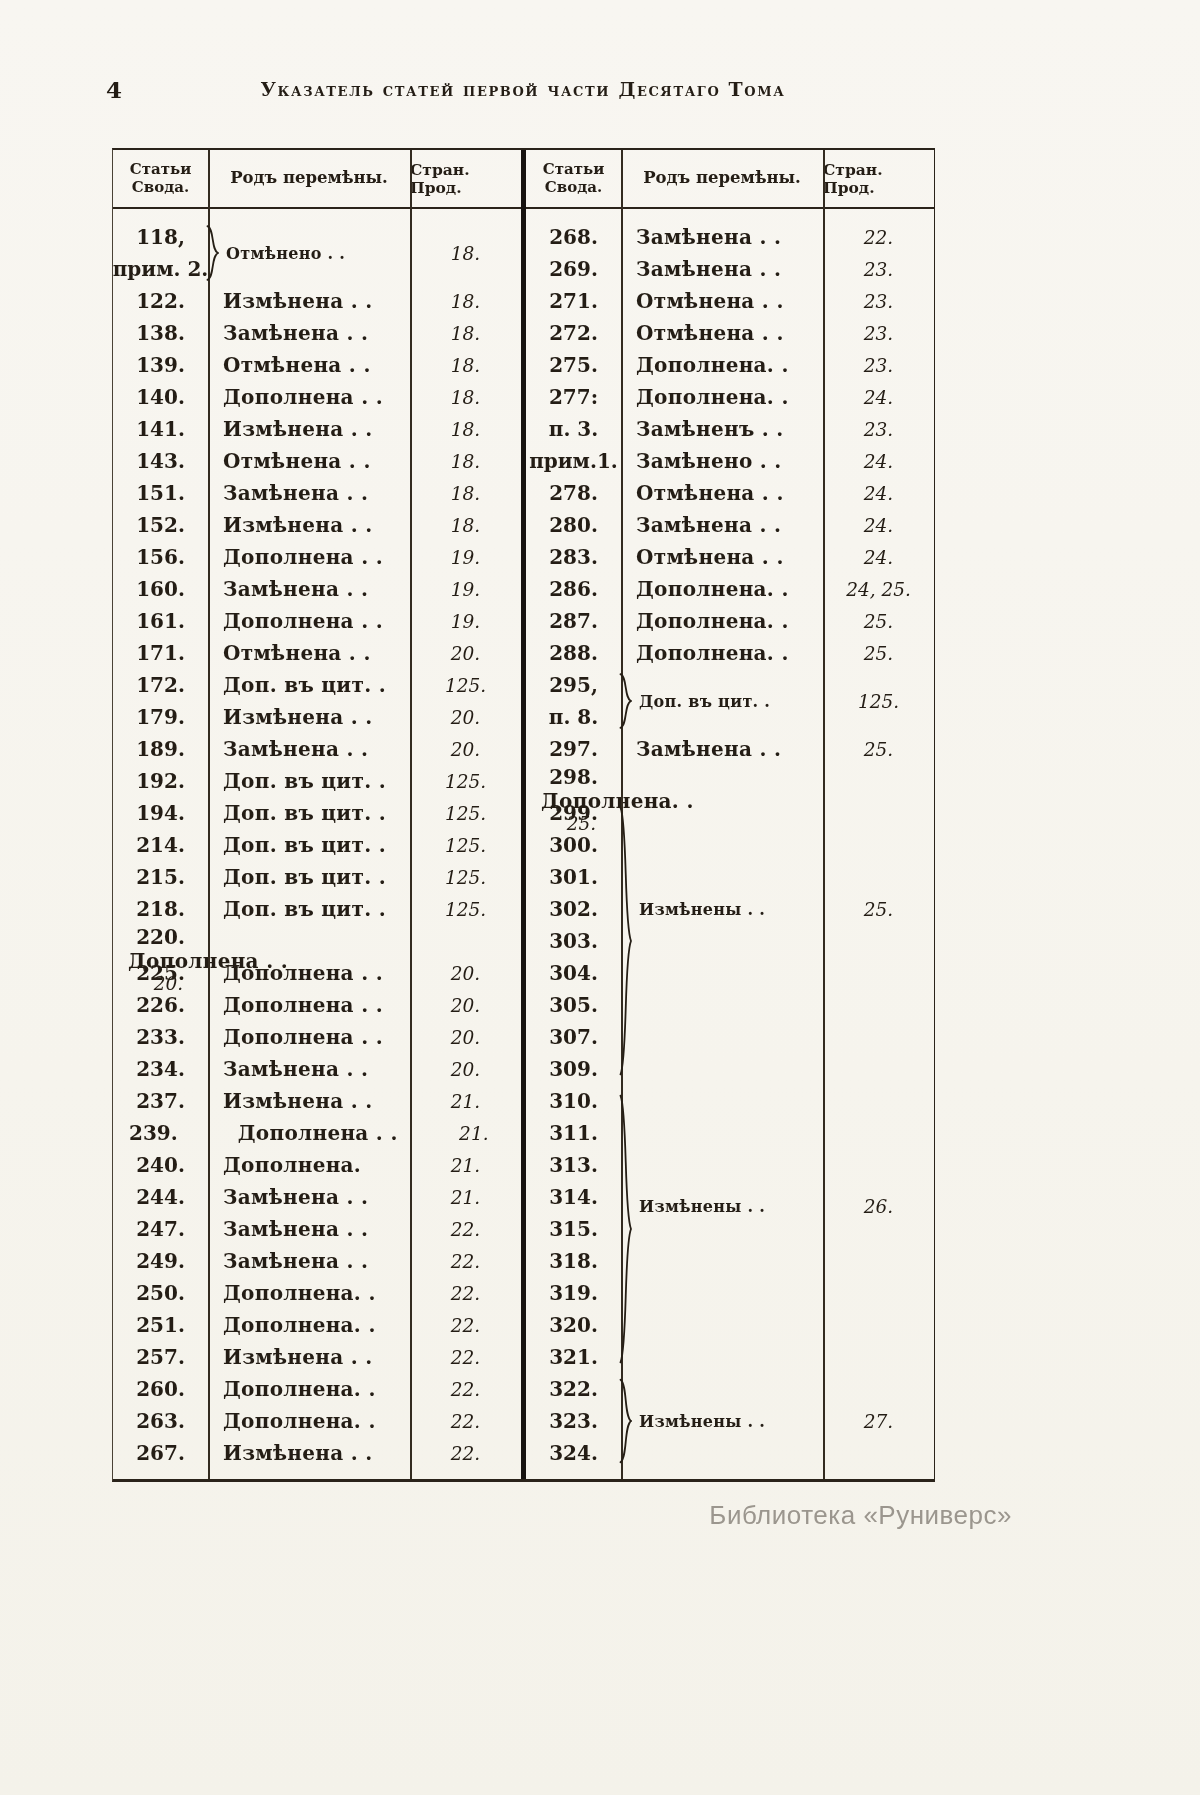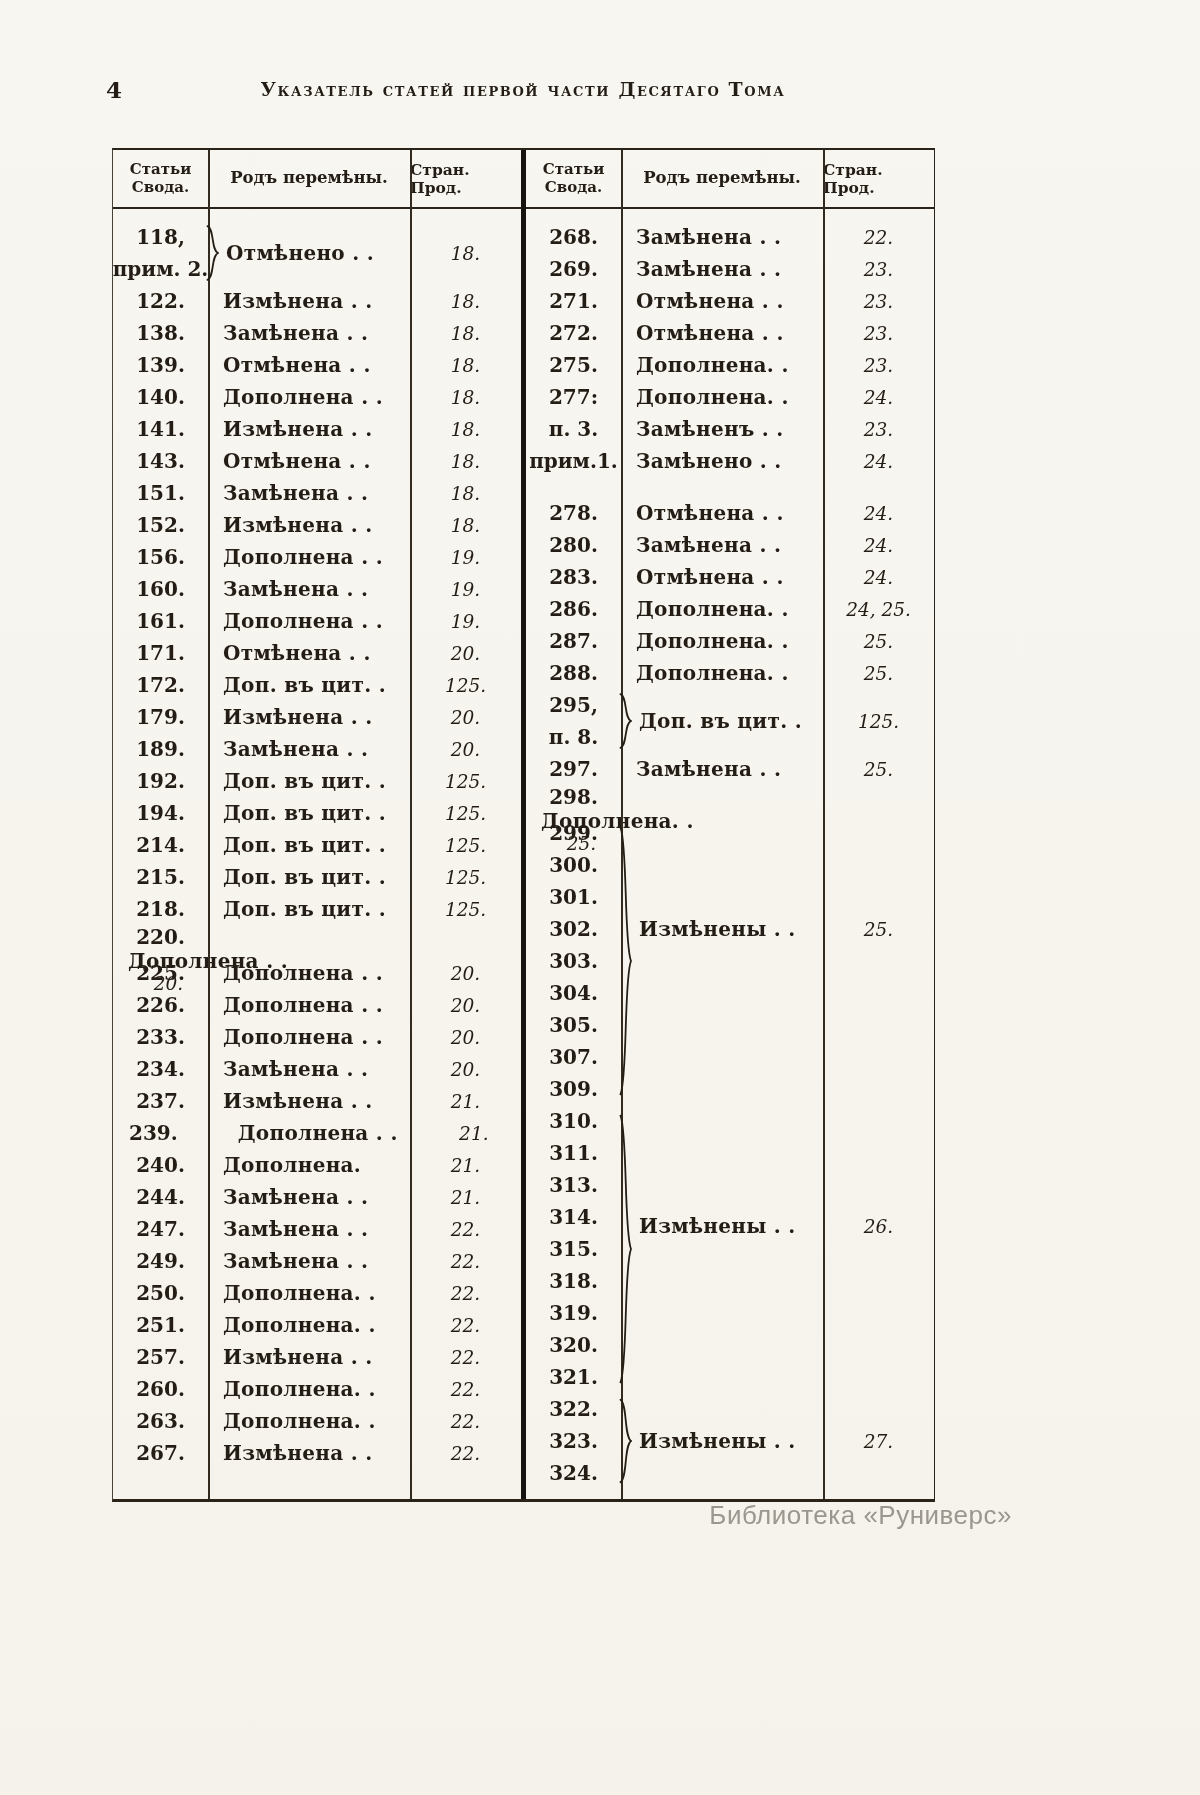--- a/index.html
+++ b/index.html
@@ -43,21 +43,21 @@
   .th.pg{width:111px;font-size:15.5px;}
   .tbody{padding-top:12px;padding-bottom:10px;}
   .row{display:flex;align-items:stretch;}
   .c{display:flex;align-items:center;}
   .c.a{width:95px;justify-content:center;font-weight:bold;font-size:20px;}
   .c.ch{width:202px;padding-left:15px;box-sizing:border-box;font-weight:bold;font-size:20px;letter-spacing:.3px;white-space:nowrap;}
   .c.pg{width:111px;justify-content:center;font-style:italic;font-size:18.5px;}
   .c.stack{flex-direction:column;justify-content:flex-end;}
   .aline{height:32px;line-height:32px;text-align:center;white-space:nowrap;}
   .rel{position:relative;}
-  .chlabel{position:absolute;left:18px;top:50%;transform:translateY(-50%);white-space:nowrap;font-weight:bold;font-size:20px;letter-spacing:.3px;}
+  .chlabel{position:absolute;left:18px;top:50%;transform:translateY(-50%);white-space:nowrap;font-weight:bold;font-size:16px;letter-spacing:.3px;}
   .pglabel{position:absolute;left:50%;top:50%;transform:translate(-50%,-50%);white-space:nowrap;font-style:italic;font-size:18.5px;}
   .brace{position:absolute;left:-2px;top:50%;transform:translateY(-50%);z-index:3;}
   .watermark{
     position:absolute;top:1500px;right:188px;
     font-family:"Liberation Sans","DejaVu Sans",sans-serif;
     font-size:26px;color:#9b968e;letter-spacing:.5px;
   }
 </style>
 </head>
 <body>
@@ -337,21 +337,21 @@
           <div class="row" style="height: 32px;">
             <div class="c a">п. 3.</div>
             <div class="c ch">Замѣненъ . .</div>
             <div class="c pg">23.</div>
           </div>
           <div class="row" style="height: 32px;">
             <div class="c a">прим.1.</div>
             <div class="c ch">Замѣнено . .</div>
             <div class="c pg">24.</div>
           </div>
-          <div class="row" style="height: 32px; margin-top: 20px;">
+          <div class="row" style="height: 32px;">
             <div class="c a">278.</div>
             <div class="c ch">Отмѣнена . .</div>
             <div class="c pg">24.</div>
           </div>
           <div class="row" style="height: 32px;">
             <div class="c a">280.</div>
             <div class="c ch">Замѣнена . .</div>
             <div class="c pg">24.</div>
           </div>
           <div class="row" style="height: 32px;">

